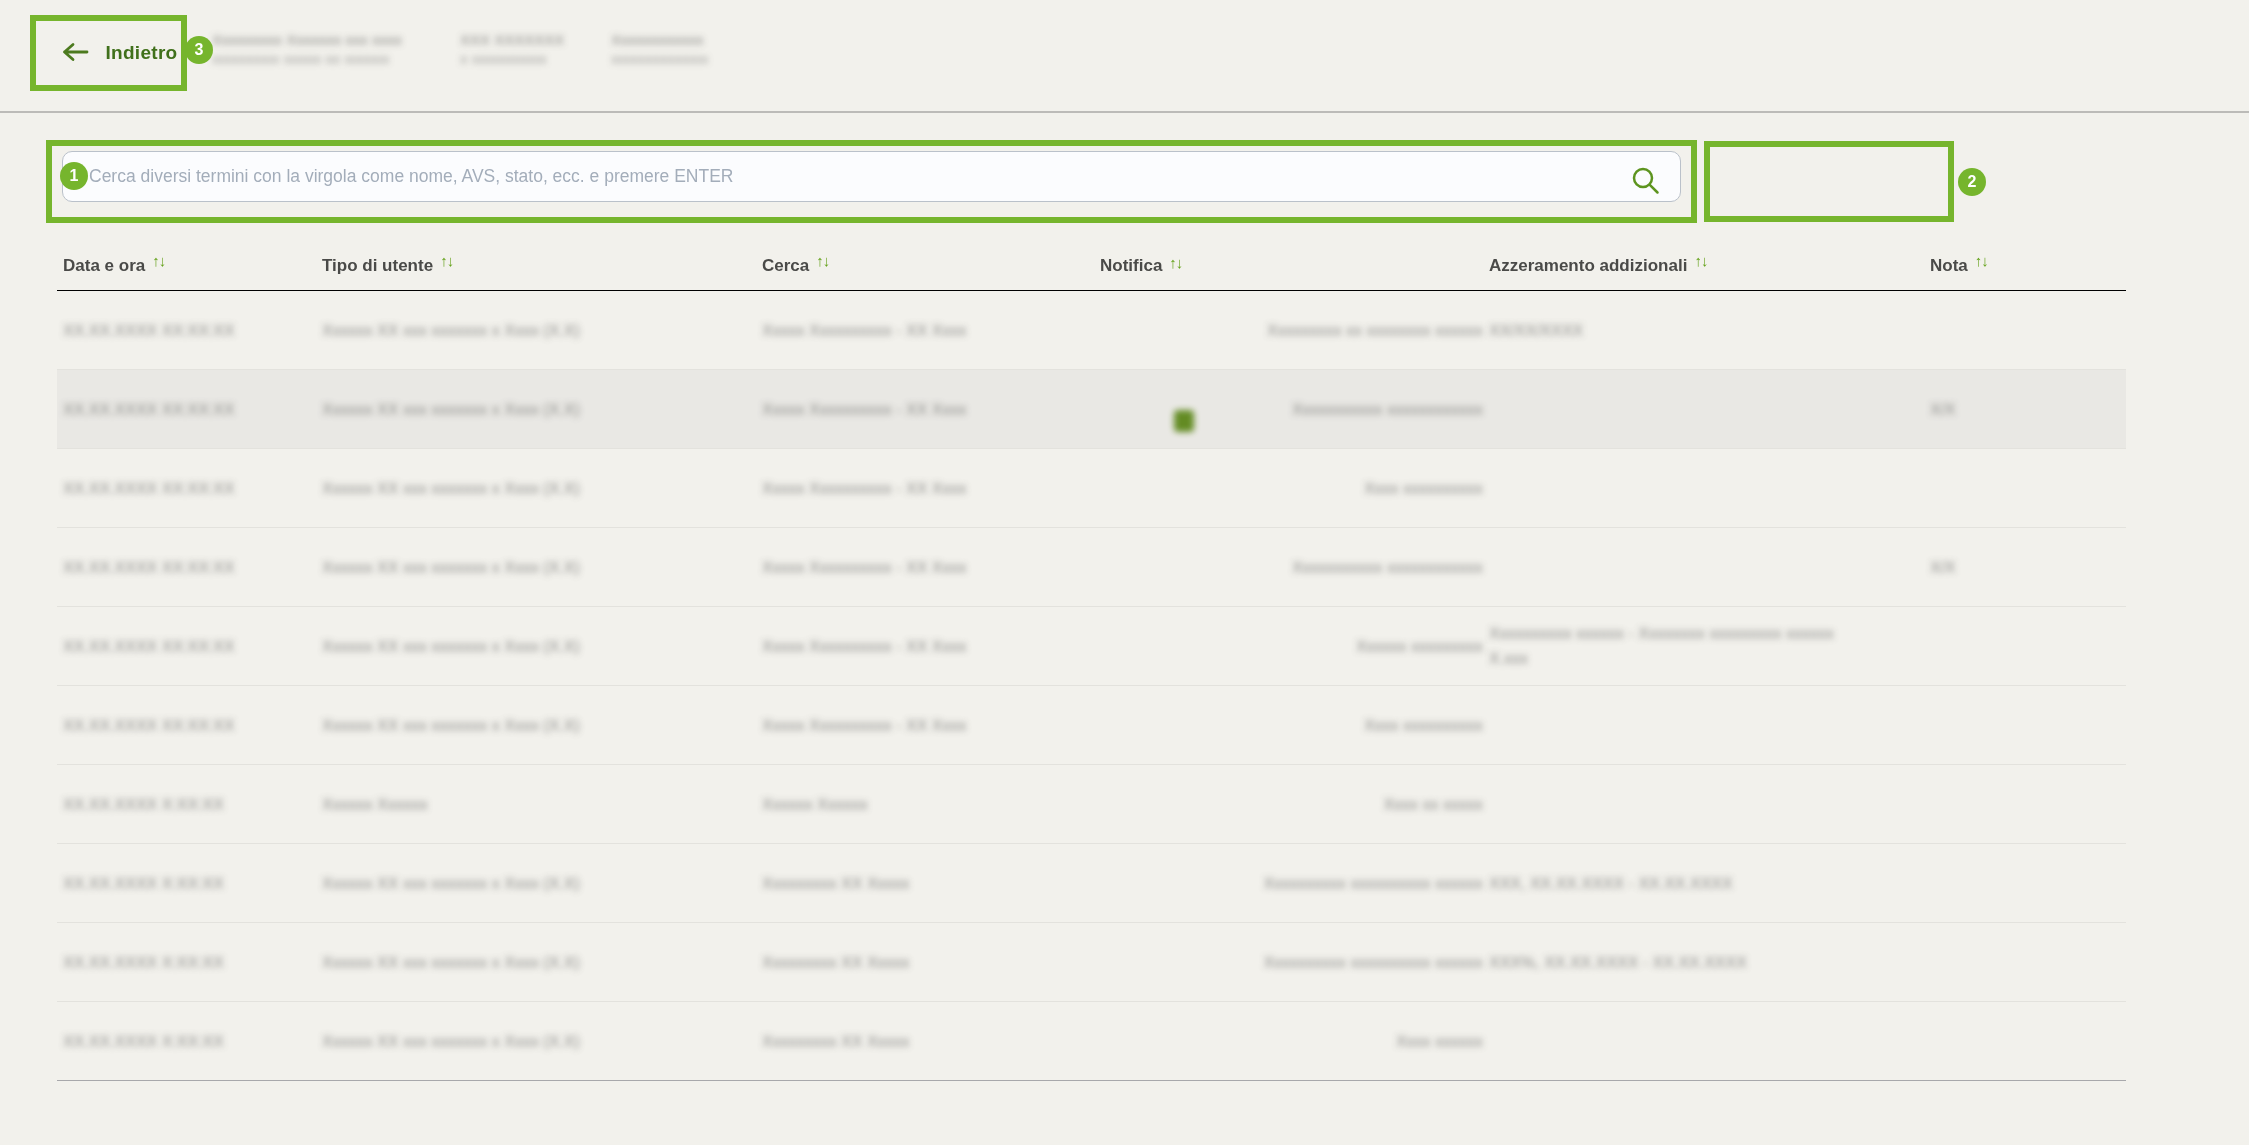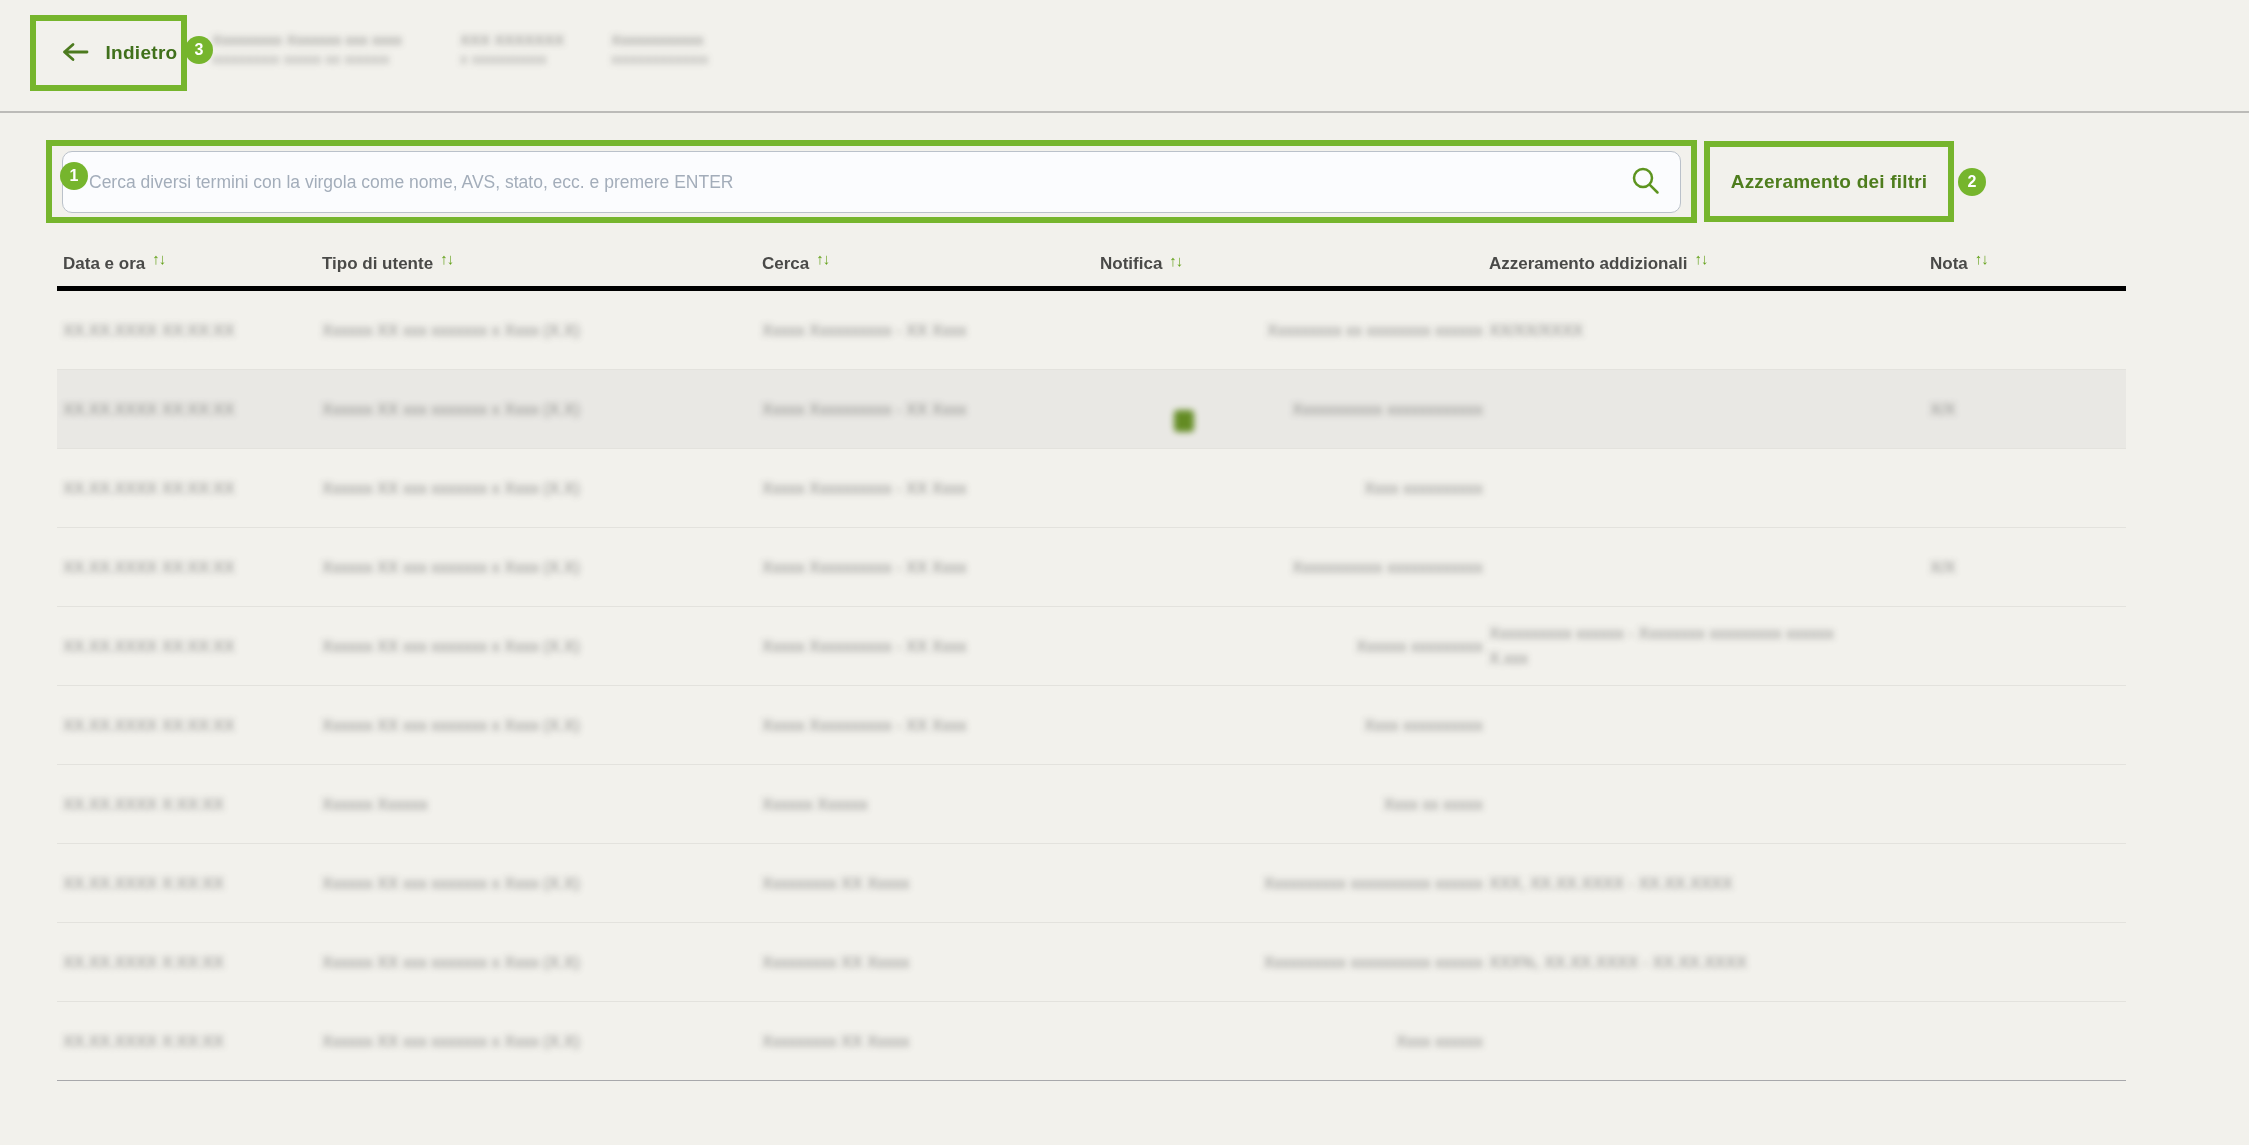--- a/index.html
+++ b/index.html
@@ -39,41 +39,41 @@
   .topbar-blocks { position:absolute; left:0; top:0; }
   .tb-block { position:absolute; top:30px; }
   .redacted-line {
     color:#8a8a88; font-size:15px; line-height:19px;
     filter:blur(3.2px); opacity:.8; white-space:nowrap; user-select:none;
   }
   .tb-block .redacted-line:first-child { color:#6f6f6d; }
 
   
   .search-input {
-    position:absolute; left:62px; top:151px; width:1619px; height:62px;
+    position:absolute; left:62px; top:151px; width:1619px; height:51px;
     border:1.5px solid #bac1ca; border-radius:10px; background:#fbfcfe;
     font-family:"Liberation Sans", sans-serif; font-size:17.5px; color:#be185d;
     padding:0 64px 0 26px; outline:none; z-index:2;
   }
   .search-input::placeholder { color:#a3adba; opacity:1; }
   .search-icon { position:absolute; left:1630px; top:165px; z-index:4; cursor:pointer; }
 
   .reset-button {
     position:absolute; left:1710px; top:147px; width:238px; height:69px;
     display:flex; align-items:center; justify-content:center;
     background:transparent; border:none; cursor:pointer; z-index:4;
     color:#4e7d1d; font-size:19px; font-weight:700; letter-spacing:.2px;
     font-family:"Liberation Sans", sans-serif;
   }
 
   
   .table { position:absolute; left:57px; top:241px; width:2069px; }
   .thead {
     display:flex; height:50px; align-items:center;
-    border-bottom:5px solid #000000;
+    border-bottom:1px solid #000000;
   }
   .hcell { display:flex; align-items:center; gap:7px; padding-left:6px; cursor:pointer; }
   .hlabel { color:#4a4a48; font-size:17px; font-weight:700; }
   .sort {
     color:#68a41f; font-size:15px; font-weight:700;
     letter-spacing:-1px; transform:translateY(-5px); display:inline-block;
   }
   .c0 { width:259px; } .c1 { width:440px; } .c2 { width:338px; }
   .c3 { width:389px;align-items:flex-end; } .c4 { width:441px; } .c5 { flex:1; }
 
@@ -128,21 +128,20 @@
   <input class="search-input" type="text" value="" placeholder="Cerca diversi termini con la virgola come nome, AVS, stato, ecc. e premere ENTER" style="">
   <span class="search-icon">
     <svg width="32" height="32" viewBox="0 0 32 32">
       <circle cx="13" cy="13" r="9" stroke="#5d941f" stroke-width="2.5" fill="none"></circle>
       <line x1="19.8" y1="19.8" x2="27.5" y2="27.5" stroke="#5d941f" stroke-width="2.5" stroke-linecap="round"></line>
     </svg>
   </span>
   <div class="badge badge-1">1</div>
 
   <div class="ann-box ann-box-reset"></div>
-  <button class="reset-button">Azzeramento dei filtri</button>
   <div class="badge badge-2">2</div>
 
   <div class="table">
     <div class="thead" id="table-header">
         <div class="hcell c0">
           <span class="hlabel">Data e ora</span>
           <span class="sort">↑↓</span>
         </div>
         <div class="hcell c1">
           <span class="hlabel">Tipo di utente</span>

